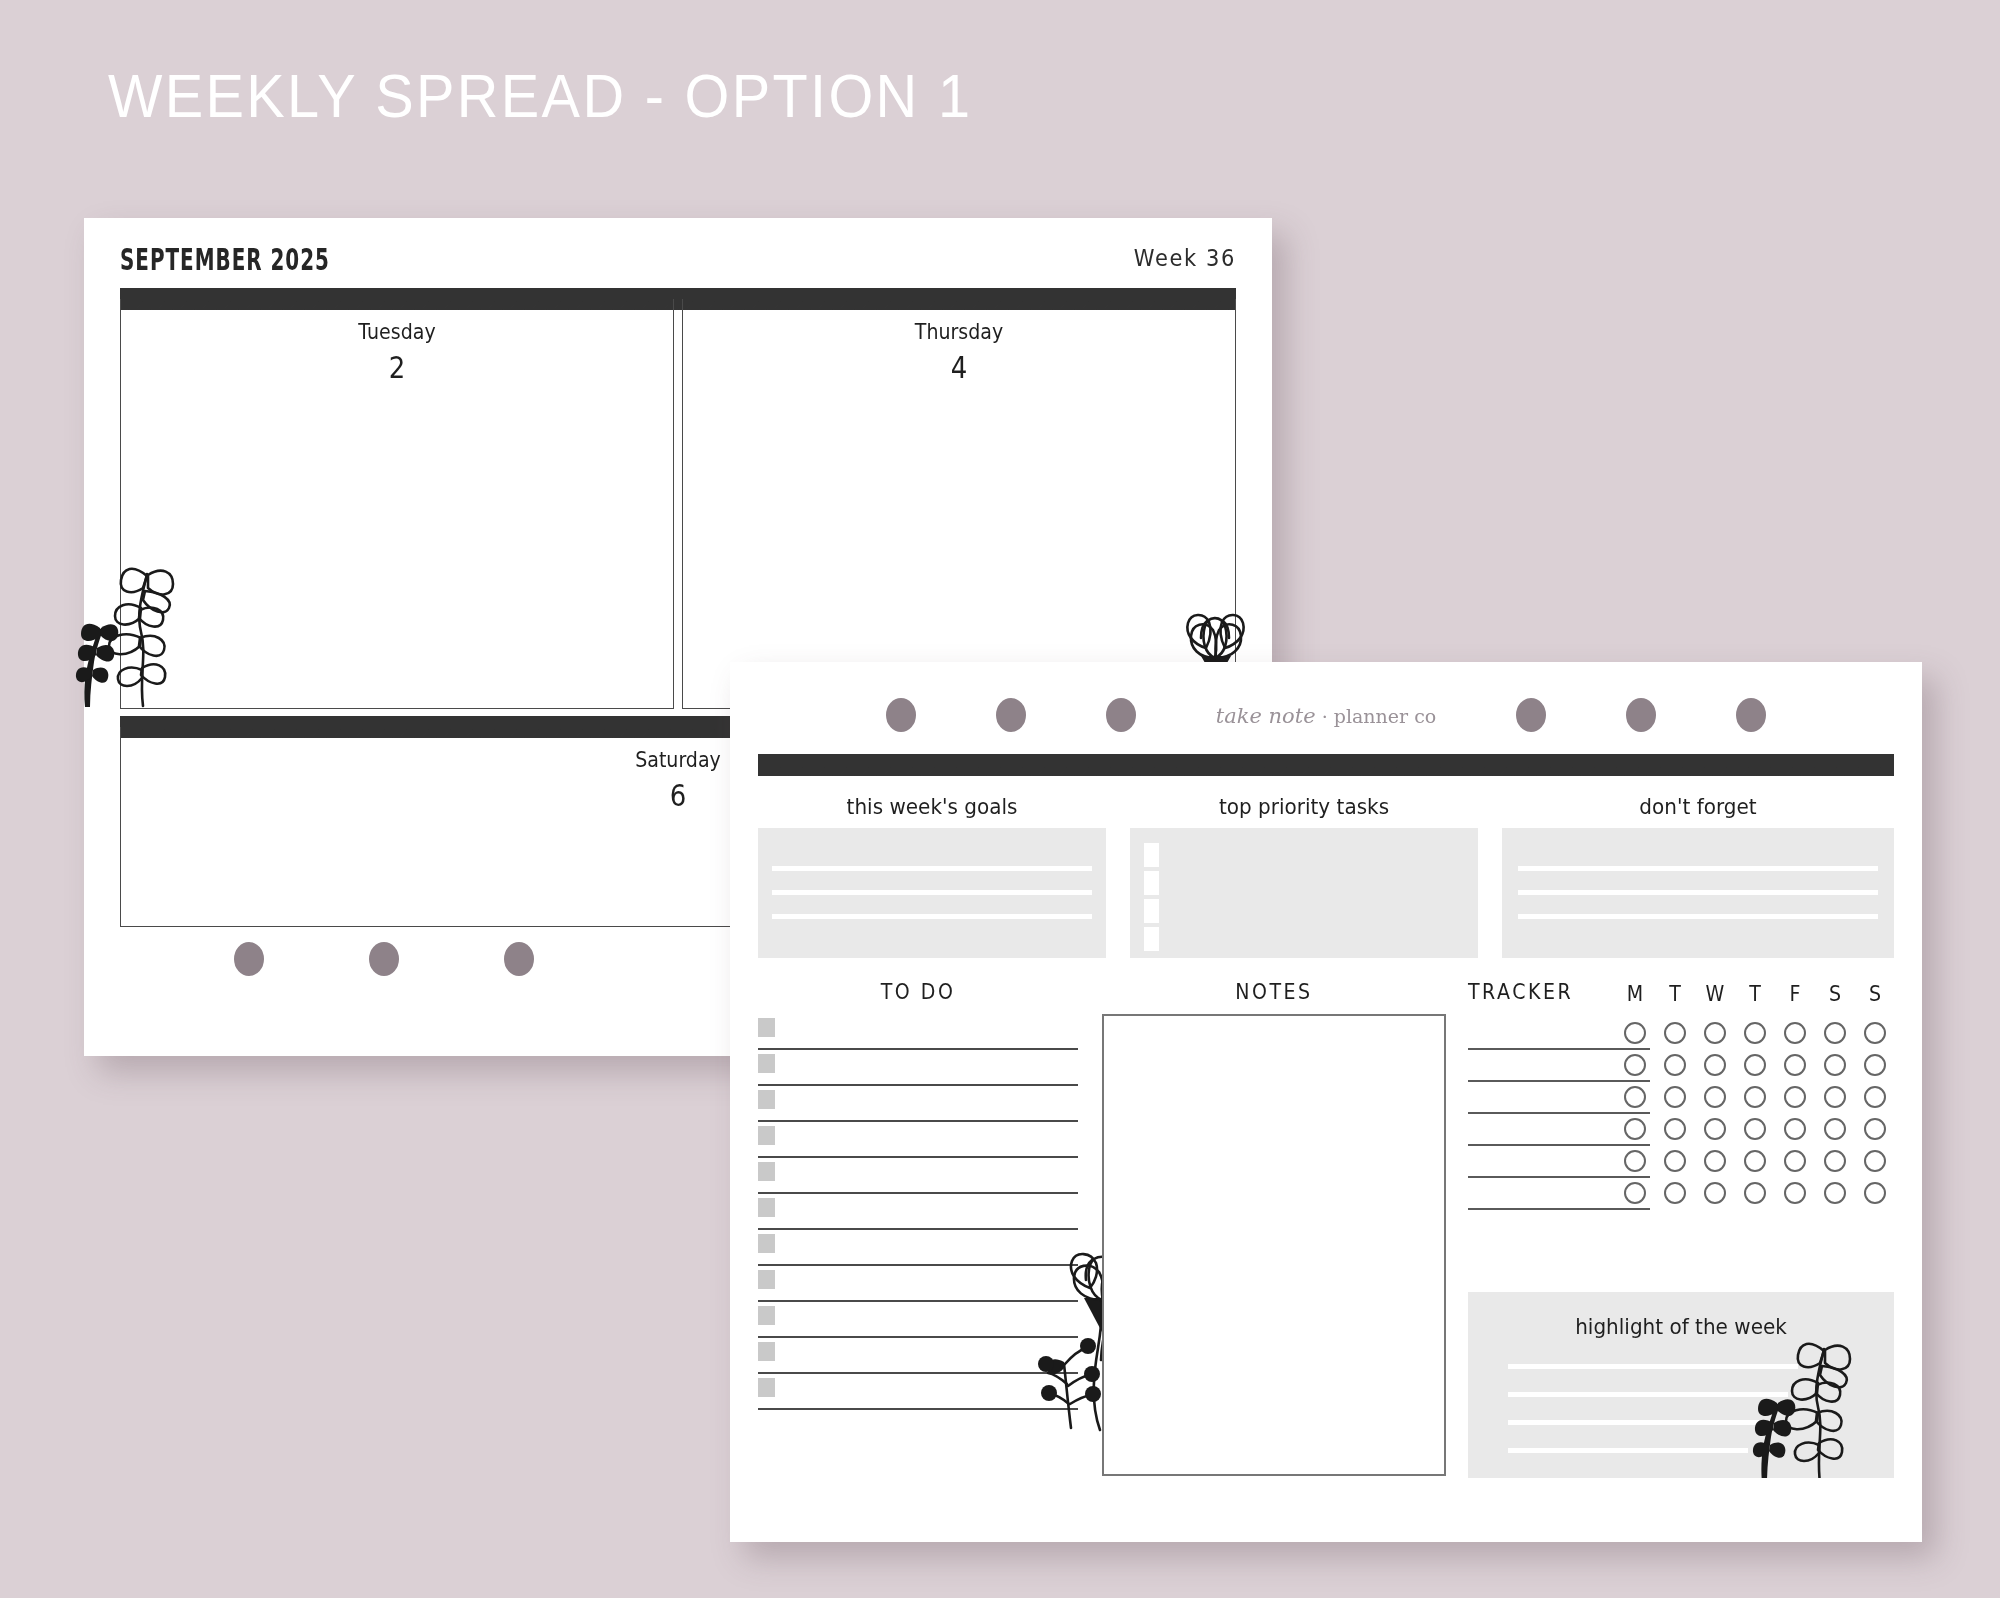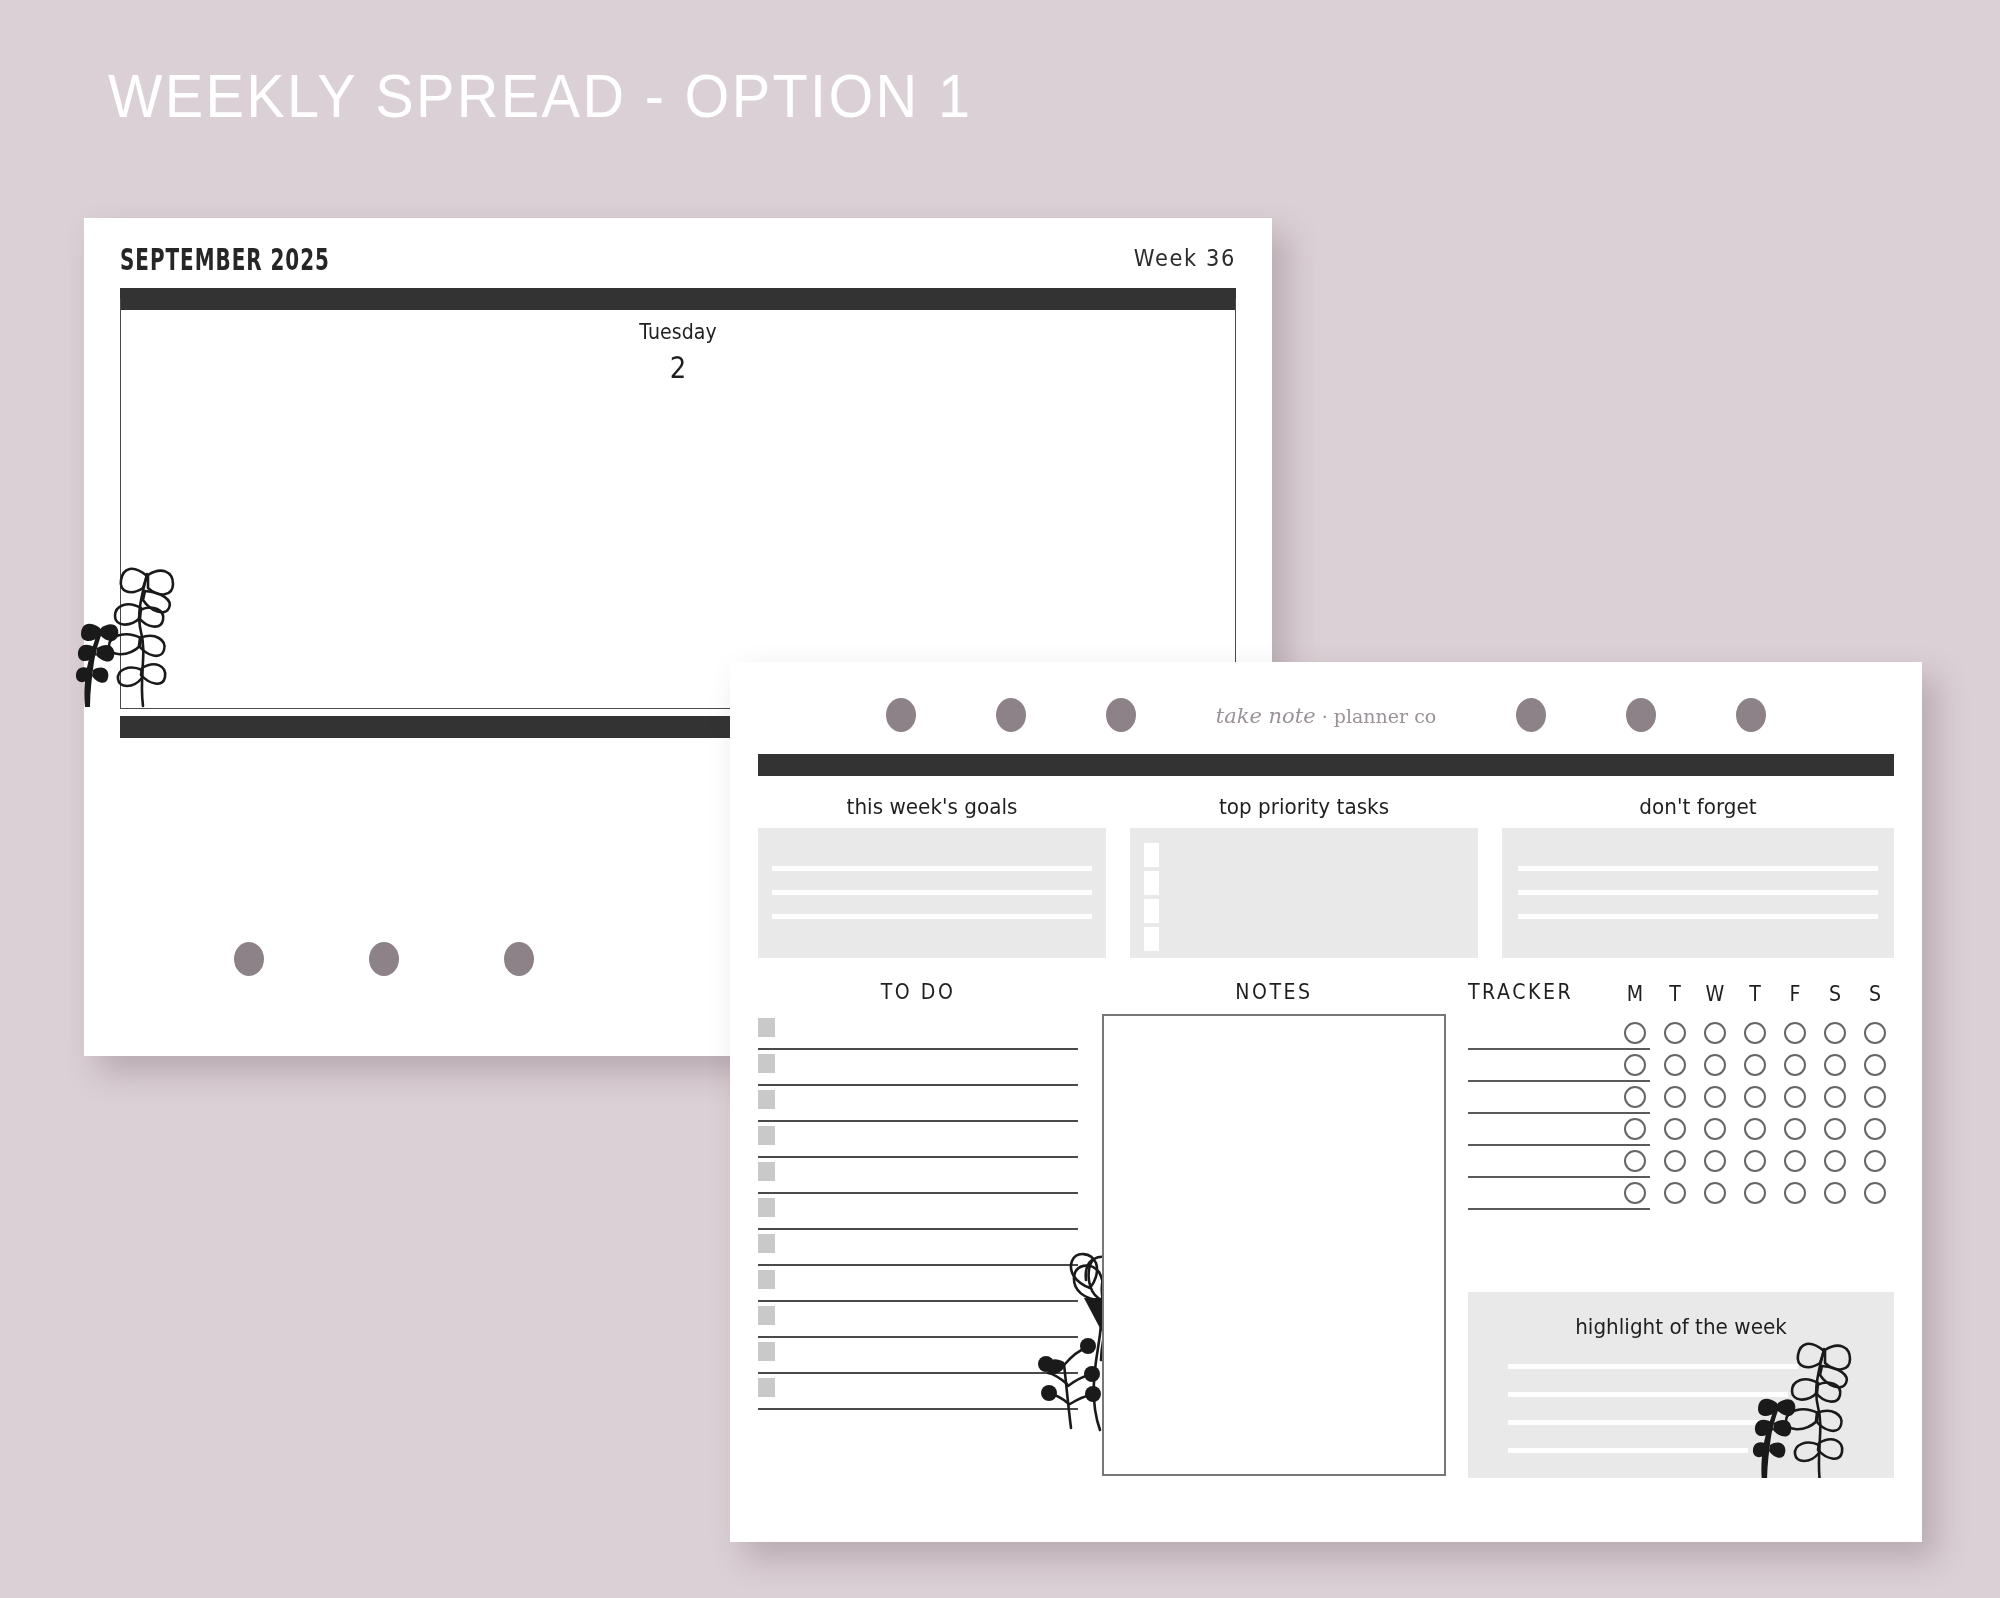--- a/index.html
+++ b/index.html
@@ -324,24 +324,63 @@
           <path class="ln" d="M73 110 C 86 102, 98 108, 96 119 C 94 130, 80 126, 72 117 Z"></path>
           <path class="fl" d="M16 149 C 14 128, 17 110, 22 94 C 25 84, 28 76, 30 70 L 34 72 C 31 80, 27 92, 25 104 C 23 118, 21 134, 21 149 Z"></path>
           <path class="fl" d="M31 70 C 20 62, 12 66, 12 76 C 12 84, 22 86, 31 78 Z"></path>
           <path class="fl" d="M32 70 C 43 62, 51 68, 49 77 C 47 86, 37 84, 31 77 Z"></path>
           <path class="fl" d="M27 90 C 16 83, 8 88, 9 97 C 10 105, 20 105, 27 97 Z"></path>
           <path class="fl" d="M28 90 C 39 83, 47 89, 45 98 C 43 107, 33 104, 27 97 Z"></path>
           <path class="fl" d="M23 112 C 13 106, 6 111, 7 119 C 8 126, 17 126, 23 118 Z"></path>
           <path class="fl" d="M24 112 C 34 106, 41 112, 39 120 C 37 128, 28 125, 23 118 Z"></path>
         </svg>
       </div>
+      <div class="day-box">
+        <div class="day-name">Thursday</div>
+        <div class="day-num">4</div>
+        <svg class="deco" style="right:-42px; bottom:-18px;" width="120" height="130" viewBox="0 0 120 130">
+          <path class="ln" d="M58 128 C 54 104, 58 86, 58 66"></path>
+          <path class="fl" d="M44 60 L 74 60 L 59 86 Z"></path>
+          <path class="ln" d="M58 62 C 42 62, 33 52, 34 40 C 35 28, 48 24, 56 34 C 60 42, 60 52, 58 62 Z"></path>
+          <path class="ln" d="M59 62 C 75 62, 85 52, 84 40 C 83 28, 70 24, 62 34 C 58 42, 58 52, 59 62 Z"></path>
+          <path class="ln" d="M49 52 C 36 48, 28 38, 31 27 C 34 17, 47 16, 52 26 C 55 34, 53 44, 49 52 Z"></path>
+          <path class="ln" d="M68 52 C 81 48, 89 38, 86 27 C 83 17, 70 16, 65 26 C 62 34, 64 44, 68 52 Z"></path>
+          <path class="ln" d="M58 62 C 48 58, 44 44, 48 30 C 51 20, 64 19, 68 30 C 72 44, 68 58, 58 62 Z"></path>
+          <path class="ln" d="M44 42 C 44 34, 46 28, 50 25"></path>
+          <path class="ln" d="M72 42 C 72 34, 70 28, 66 25"></path>
+          <circle class="fl" cx="80" cy="92" r="7"></circle>
+          <path class="ln" d="M80 92 C 82 104, 78 114, 72 122"></path>
+          <circle class="fl" cx="98" cy="84" r="7"></circle>
+          <path class="ln" d="M98 84 C 99 98, 94 110, 88 120"></path>
+        </svg>
+      </div>
     </div>
 
     <div class="scallop-bar" id="p1-bar-sat"></div>
 
+    <div class="sat-box">
+      <div class="day-name">Saturday</div>
+      <div class="day-num">6</div>
+      <svg class="deco" style="right:20px; bottom:0px;" width="130" height="130" viewBox="0 0 130 150">
+        <path class="ln" d="M74 148 C 70 118, 78 96, 72 74 C 67 54, 74 34, 78 16"></path>
+        <path class="ln" d="M78 18 C 64 6, 54 10, 52 22 C 50 34, 62 38, 74 30 Z"></path>
+        <path class="ln" d="M79 17 C 93 8, 104 14, 104 26 C 104 38, 90 40, 79 30 Z"></path>
+        <path class="ln" d="M72 50 C 58 42, 46 48, 46 58 C 46 68, 60 70, 71 60 Z"></path>
+        <path class="ln" d="M71 52 C 84 46, 96 52, 94 62 C 92 72, 78 70, 70 60 Z"></path>
+        <path class="ln" d="M72 80 C 56 72, 40 78, 40 88 C 40 98, 58 100, 71 88 Z"></path>
+        <path class="ln" d="M71 80 C 86 74, 98 82, 95 92 C 92 102, 78 98, 70 88 Z"></path>
+        <path class="fl" d="M16 149 C 14 128, 17 110, 22 94 C 25 84, 28 76, 30 70 L 34 72 C 31 80, 27 92, 25 104 C 23 118, 21 134, 21 149 Z"></path>
+        <path class="fl" d="M31 70 C 20 62, 12 66, 12 76 C 12 84, 22 86, 31 78 Z"></path>
+        <path class="fl" d="M32 70 C 43 62, 51 68, 49 77 C 47 86, 37 84, 31 77 Z"></path>
+        <path class="fl" d="M27 90 C 16 83, 8 88, 9 97 C 10 105, 20 105, 27 97 Z"></path>
+        <path class="fl" d="M28 90 C 39 83, 47 89, 45 98 C 43 107, 33 104, 27 97 Z"></path>
+        <path class="fl" d="M23 112 C 13 106, 6 111, 7 119 C 8 126, 17 126, 23 118 Z"></path>
+        <path class="fl" d="M24 112 C 34 106, 41 112, 39 120 C 37 128, 28 125, 23 118 Z"></path>
+      </svg>
+    </div>
 
     <div class="holes-row" id="p1-holes">
       <div class="hole"></div>
       <div class="hole"></div>
       <div class="hole"></div>
     </div>
 
     <div class="brand-p1"><span class="b-script">take note</span><span> · </span><span>planner co</span></div>
 
   </div>

